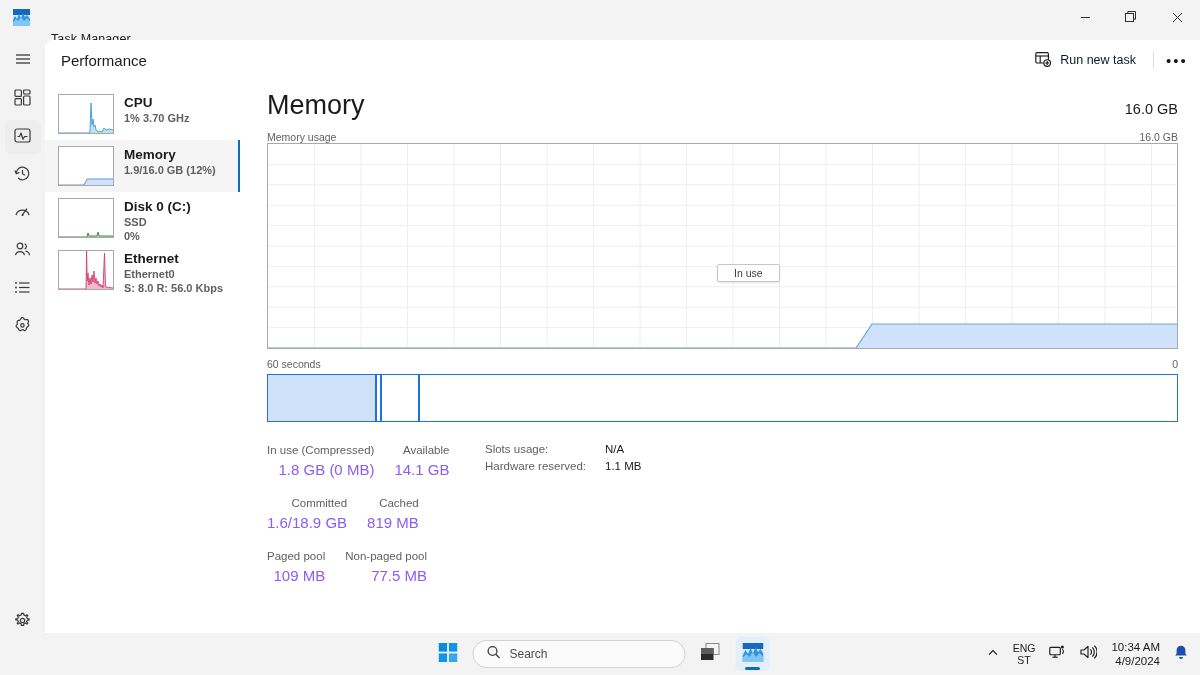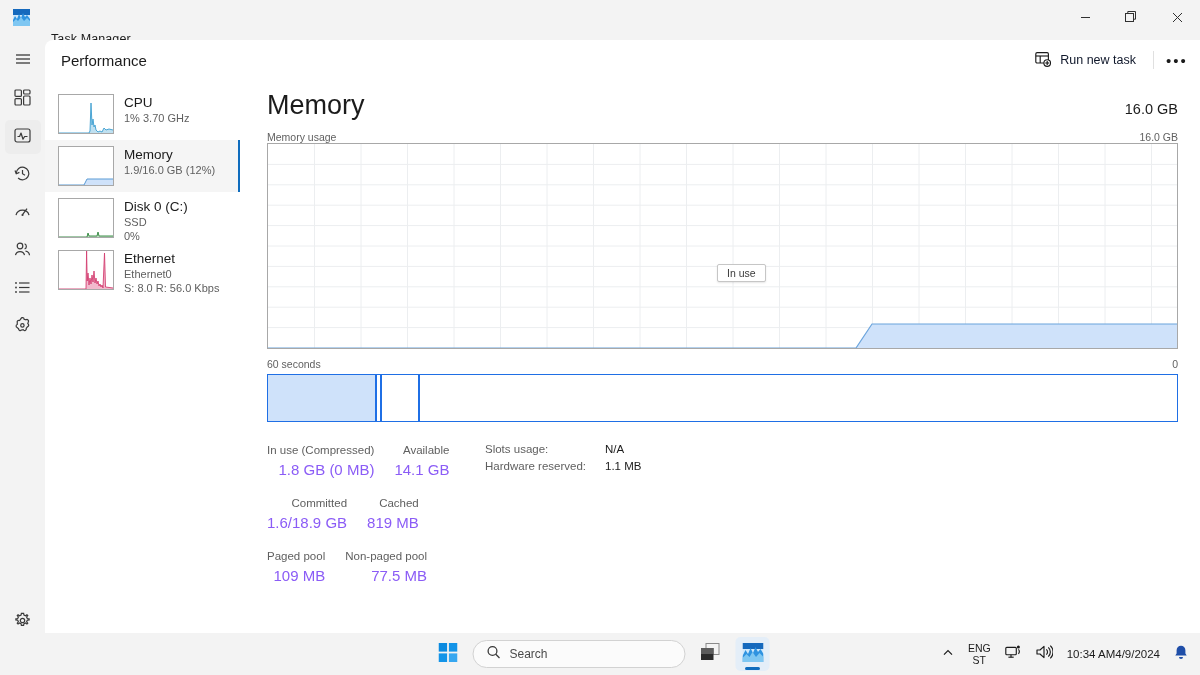--- a/index.html
+++ b/index.html
@@ -61,38 +61,38 @@
   .reslist { position: absolute; left: 0; top: 48px; width: 195px; }
   .res {
     display: flex; align-items: flex-start; gap: 10px;
     padding: 6px 10px 6px 13px; height: 52px;
   }
   .res.selected { background: #f5f5f5; border-right: 2px solid #0f6cbd; }
   .mini {
     width: 56px; height: 40px; border: 1px solid #a8a8a8; background: #fff;
     flex: 0 0 auto; position: relative; overflow: hidden;
   }
-  .res-txt { padding-top: 1px; min-width: 0; }
+  .res-txt { padding-top: 1px; min-width: 0; font-weight: bold; }
   .res-name { font-size: 13.5px; color: #1b1b1b; line-height: 16px; }
   .res-sub { font-size: 11px; color: #5f5f5f; line-height: 14px; white-space: nowrap; }
 
   
   .main { position: absolute; left: 222px; top: 48px; right: 0; }
   .m-title-row { display: flex; align-items: baseline; padding-right: 22px; }
   .m-title { font-size: 27px; color: #1b1b1b; font-weight: normal; line-height: 34px; }
   .m-total { margin-left: auto; font-size: 14.5px; color: #1b1b1b; }
   .axis-row { display: flex; margin-top: 9px; padding-right: 22px;
               font-size: 10.5px; color: #616161; }
   .axis-row .right { margin-left: auto; }
 
   .graph-wrap { position: relative; width: 911px; height: 206px;
                 border: 1px solid #a8a8a8; background: #fff; overflow: hidden; }
   .grid { position: absolute; inset: 0; }
   .tooltip-chip {
-    position: absolute; left: 449px; top: 120px; padding: 2px 9px;
+    position: absolute; left: 449px; top: 120px; padding: 2px 16px;
     background: #fff; border: 1px solid #c6c6c6; border-radius: 2px;
     font-size: 10.5px; color: #3a3a3a; box-shadow: 0 1px 2px rgba(0,0,0,.10);
   }
 
   .comp-wrap { position: relative; width: 911px; height: 48px;
                border: 1px solid #1f6fe5; background: #fff; }
   .comp-fill { position: absolute; left: 0; top: 0; bottom: 0; background: #cfe2fa; }
   .comp-div { position: absolute; top: 0; bottom: 0; width: 2px; background: #1f6fe5; }
 
   
@@ -120,21 +120,21 @@
   .searchbox { width: 213px; height: 28px; border: 1px solid #d2d2d2; border-radius: 16px;
                background: #fbfbfb; display: flex; align-items: center;
                gap: 9px; padding: 0 13px; }
   .searchbox span.lbl { font-size: 12px; color: #4a4a4a; }
   .tray { position: absolute; right: 6px; top: 0; height: 42px;
           display: flex; align-items: center; gap: 2px; }
   .tray-btn { height: 34px; border-radius: 5px; padding: 0 6px; display: flex;
               align-items: center; justify-content: center; color: #1b1b1b; }
   .lang { display: flex; flex-direction: column; align-items: center;
           line-height: 12px; font-size: 10.5px; color: #1b1b1b; }
-  .clock { display: flex; align-items: flex-end;
+  .clock { display: flex; flex-direction: column; align-items: flex-end;
            line-height: 14px; font-size: 11.5px; color: #1b1b1b; }
 </style>
 </head>
 <body>
 
 <div id="app">
 
   <div class="titlebar">
     <div class="tb-icon">
       <svg width="17" height="17" viewBox="0 0 17 17">

